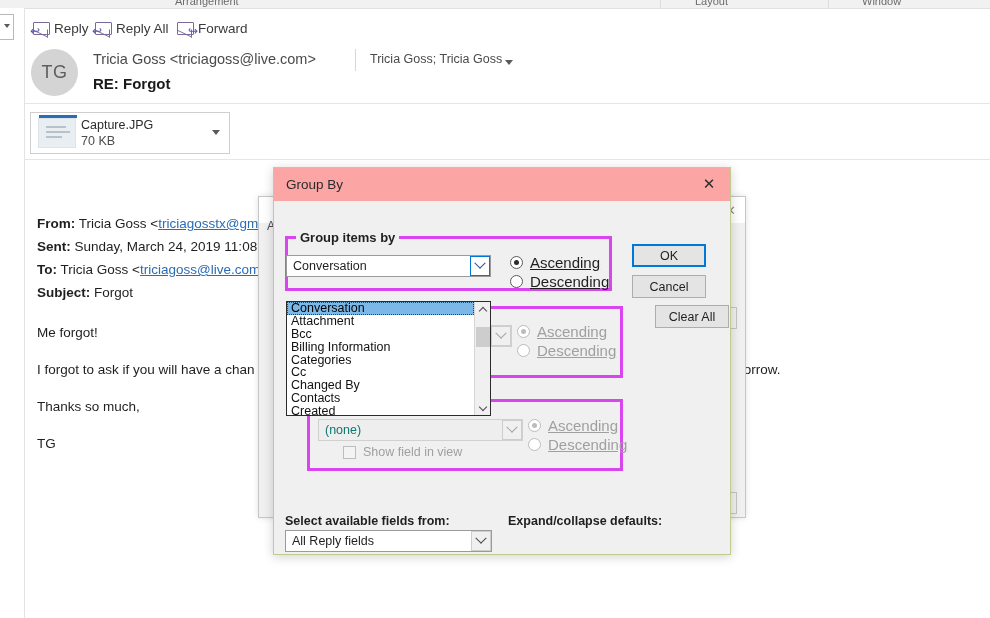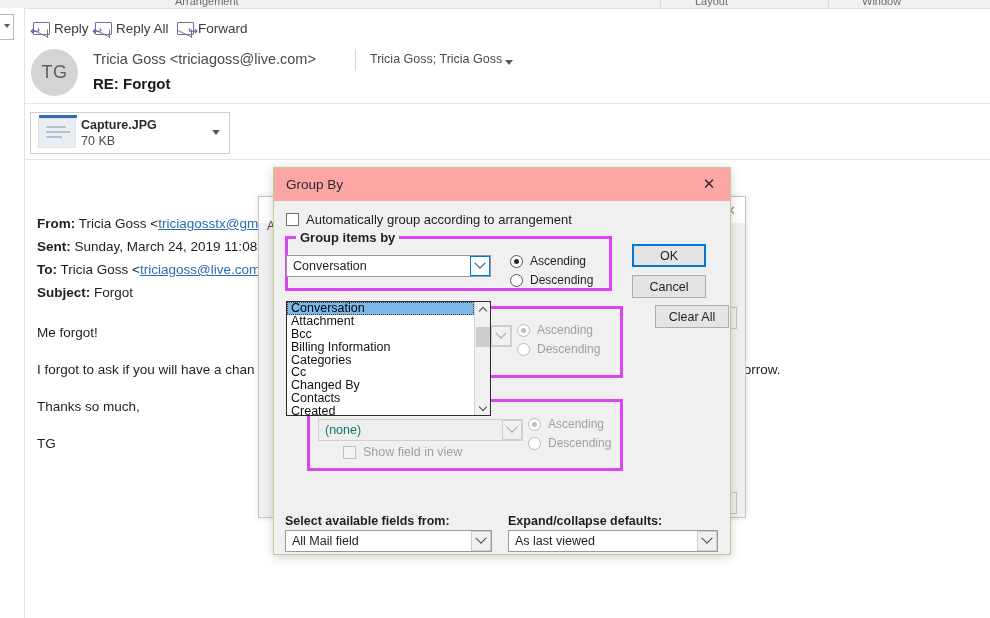--- a/index.html
+++ b/index.html
@@ -111,21 +111,21 @@
     background: #e9eef3; border: 1px solid #dde3e8; box-sizing: border-box;
   }
   .attach-thumb:before {
     content: ''; position: absolute; left: 0; top: -4px; width: 38px; height: 3px;
     background: #2a6db5;
   }
   .attach-thumb .ln {
     position: absolute; left: 7px; background: #b7c2cc; height: 2px;
   }
   .attach-name {
-    position: absolute; left: 50px; top: 5px; font-size: 12.5px; color: #2b2b2b; font-weight: bold;
+    position: absolute; left: 50px; top: 5px; font-size: 12.5px; color: #2b2b2b;
   }
   .attach-size {
     position: absolute; left: 50px; top: 21px; font-size: 12.5px; color: #4b4b4b;
   }
   .attach-caret {
     position: absolute; right: 9px; top: 17px; width: 0; height: 0;
     border-left: 4px solid transparent; border-right: 4px solid transparent;
     border-top: 5px solid #5a5a5a;
   }
 
@@ -265,21 +265,21 @@
   .rdo {
     width: 13px; height: 13px; border-radius: 50%; border: 1px solid #5a5a5a;
     background: #ffffff; box-sizing: border-box; position: relative; flex: 0 0 auto;
   }
   .rdo.on:after {
     content: ''; position: absolute; left: 3px; top: 3px; width: 5px; height: 5px;
     border-radius: 50%; background: #2b2b2b;
   }
   .rdo.dis { border-color: #bcbcbc; }
   .rdo.dis.on:after { background: #bcbcbc; }
-  .rdo-lbl { font-size: 12px; color: #1f1f1f; }
+  .rdo-lbl { font-size: 15px; color: #1f1f1f; text-decoration: underline; }
   .rdo-lbl.dis { color: #a0a0a0; }
 
   
   .sfv-row { position: absolute; display: flex; align-items: center; gap: 7px; padding-left: 24px; }
   .sfv-lbl { font-size: 12.5px; color: #a0a0a0; }
 
   
   .dbtn {
     position: absolute; width: 74px; height: 23px; border: 1px solid #adadad;
     background: #e4e4e4; box-sizing: border-box; font-size: 12.5px; color: #1f1f1f;
@@ -394,24 +394,20 @@
   </div>
 
   <div class="dialog">
     <div class="dlg-titlebar">
       <div class="dlg-title">Group By</div>
       <div class="dlg-close">✕</div>
     </div>
 
     <div class="dlg-body">
 
-      <div class="auto-row">
-        <span class="cbox"></span>
-        <span class="auto-lbl">Automatically group according to arrangement</span>
-      </div>
 
       <div class="gbox" style="left:11px; top:35px; width:327px; height:55px;">
         <span class="gbox-legend">Group items by</span>
       </div>
       <div class="combo" style="left:12px; top:54px; width:205px;">
         <span class="ctext">Conversation</span>
         <span class="cbtn">
             <i class="chev"></i>
           </span>
       </div>
@@ -490,29 +486,23 @@
             </div>
         </div>
       </div>
 
       <div class="dbtn primary" style="left:358px; top:43px;">OK</div>
       <div class="dbtn" style="left:358px; top:74px;">Cancel</div>
       <div class="dbtn" style="left:358px; top:104px;margin-left:23px;">Clear All</div>
 
       <div class="blabel" style="left:11px; top:313px;">Select available fields from:</div>
       <div class="combo" style="left:11px; top:329px; width:207px;">
-        <span class="ctext">All Mail field</span>
+        <span class="ctext">All Reply fields</span>
         <span class="cbtn plain">
             <i class="chev dark"></i>
           </span>
       </div>
       <div class="blabel" style="left:234px; top:313px;">Expand/collapse defaults:</div>
-      <div class="combo" style="left:234px; top:329px; width:210px;">
-        <span class="ctext">As last viewed</span>
-        <span class="cbtn plain">
-            <i class="chev dark"></i>
-          </span>
-      </div>
 
     </div>
   </div>
 
 </div>
 
 </body></html>

